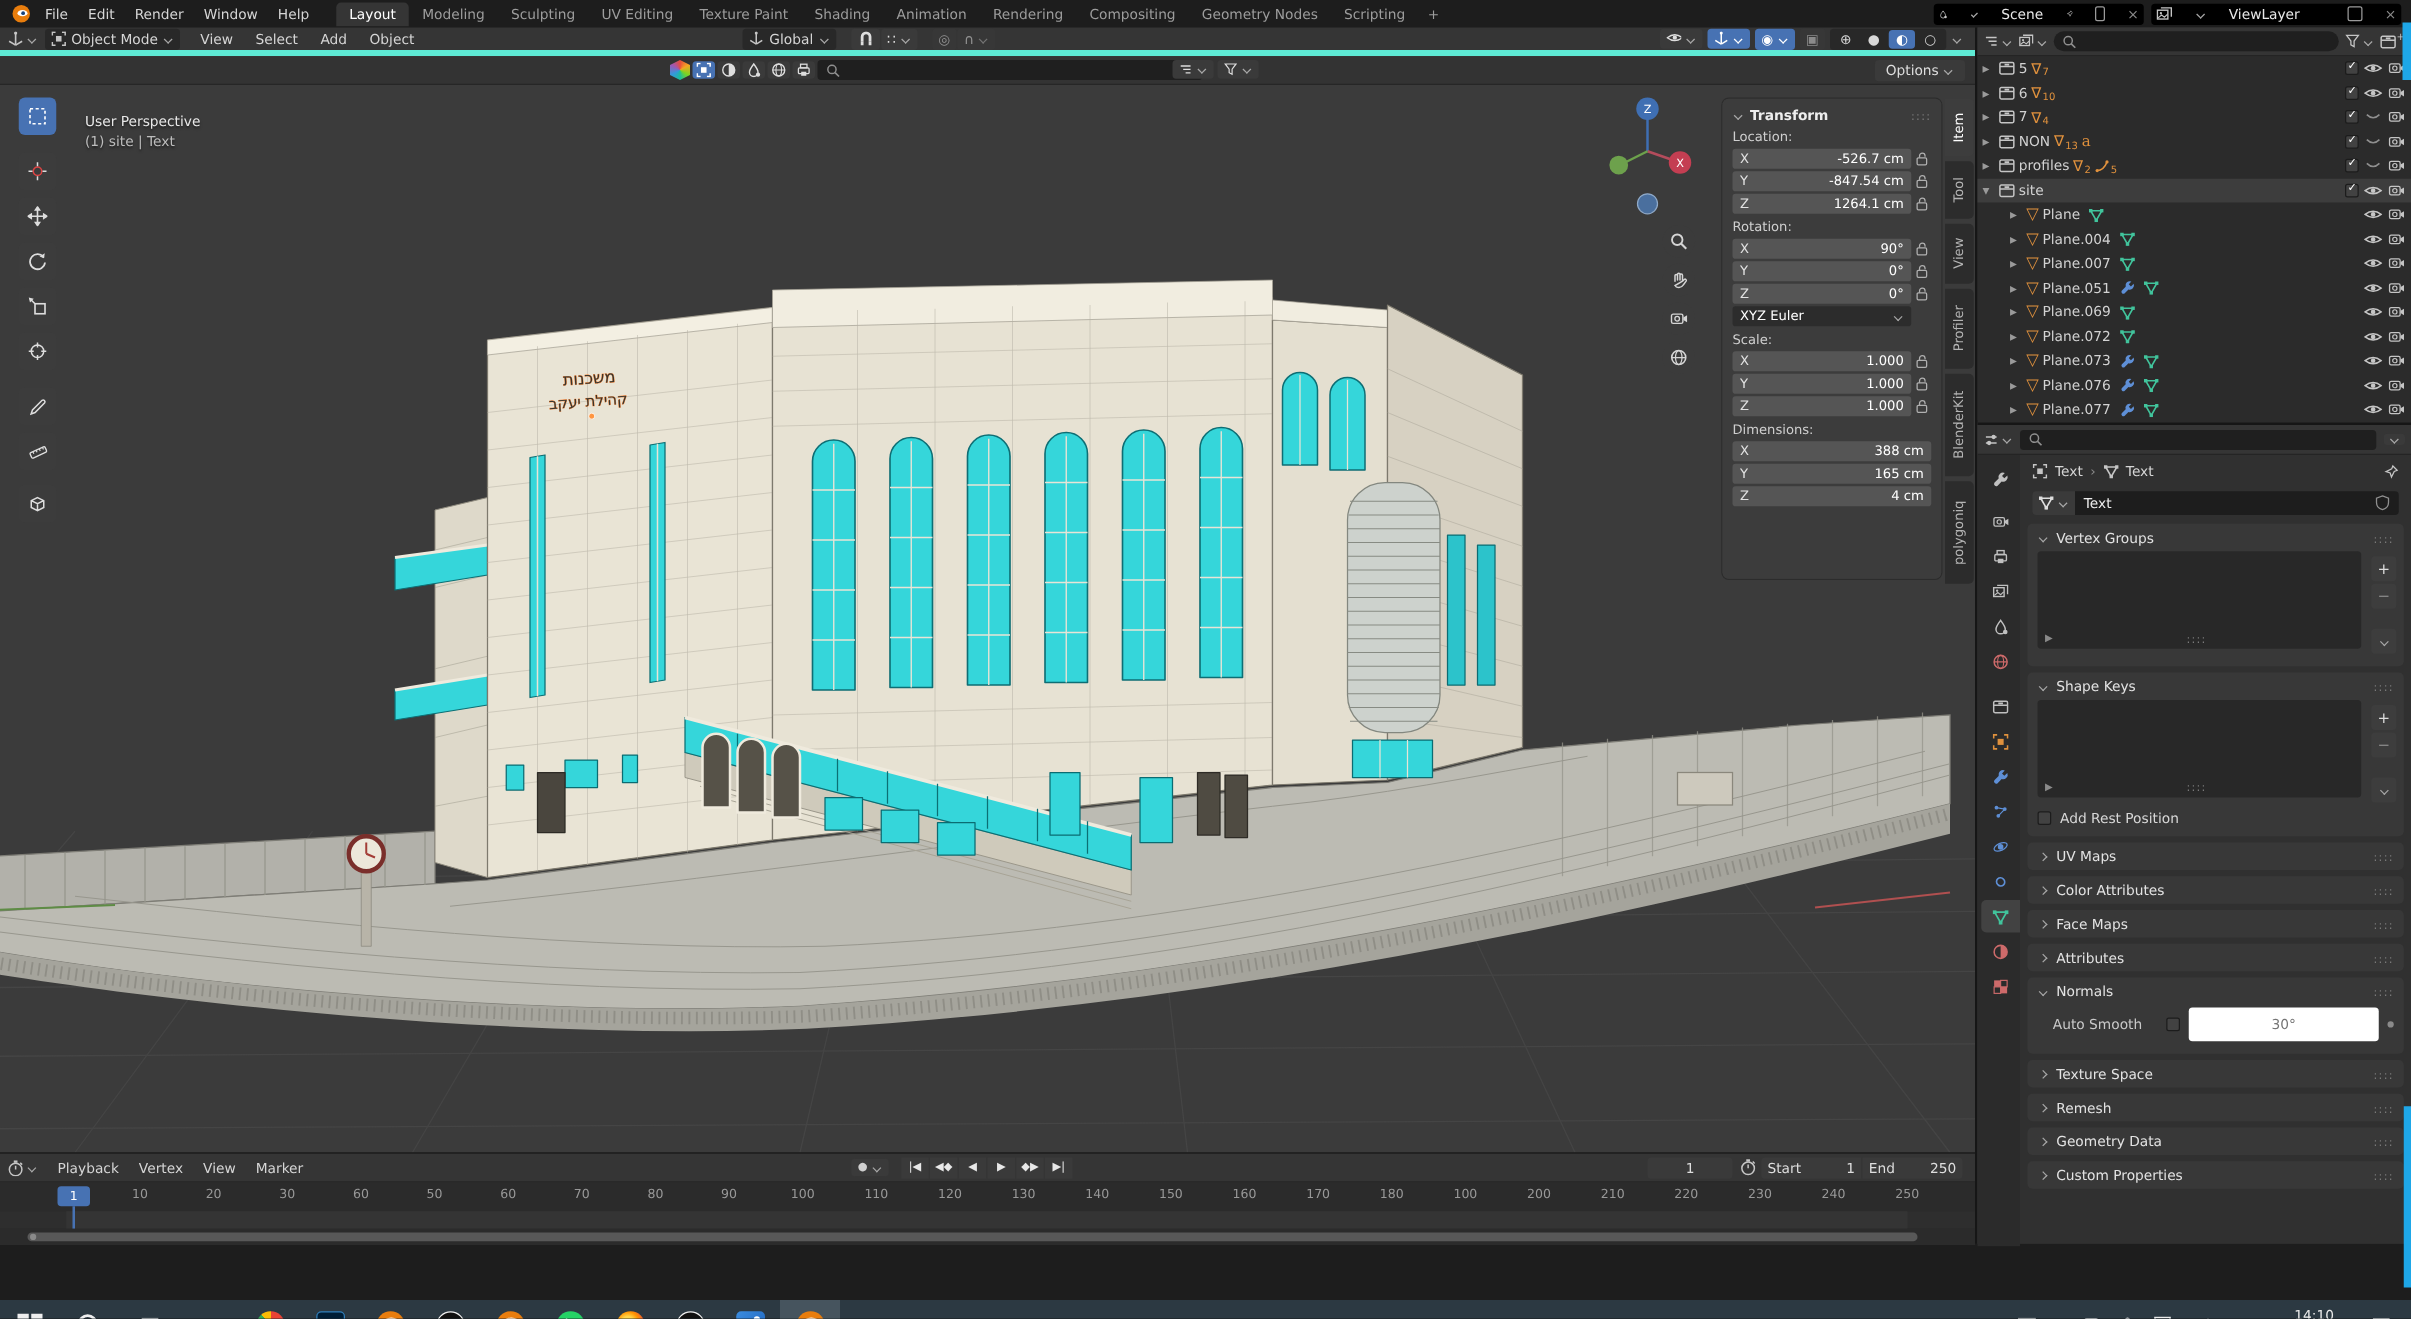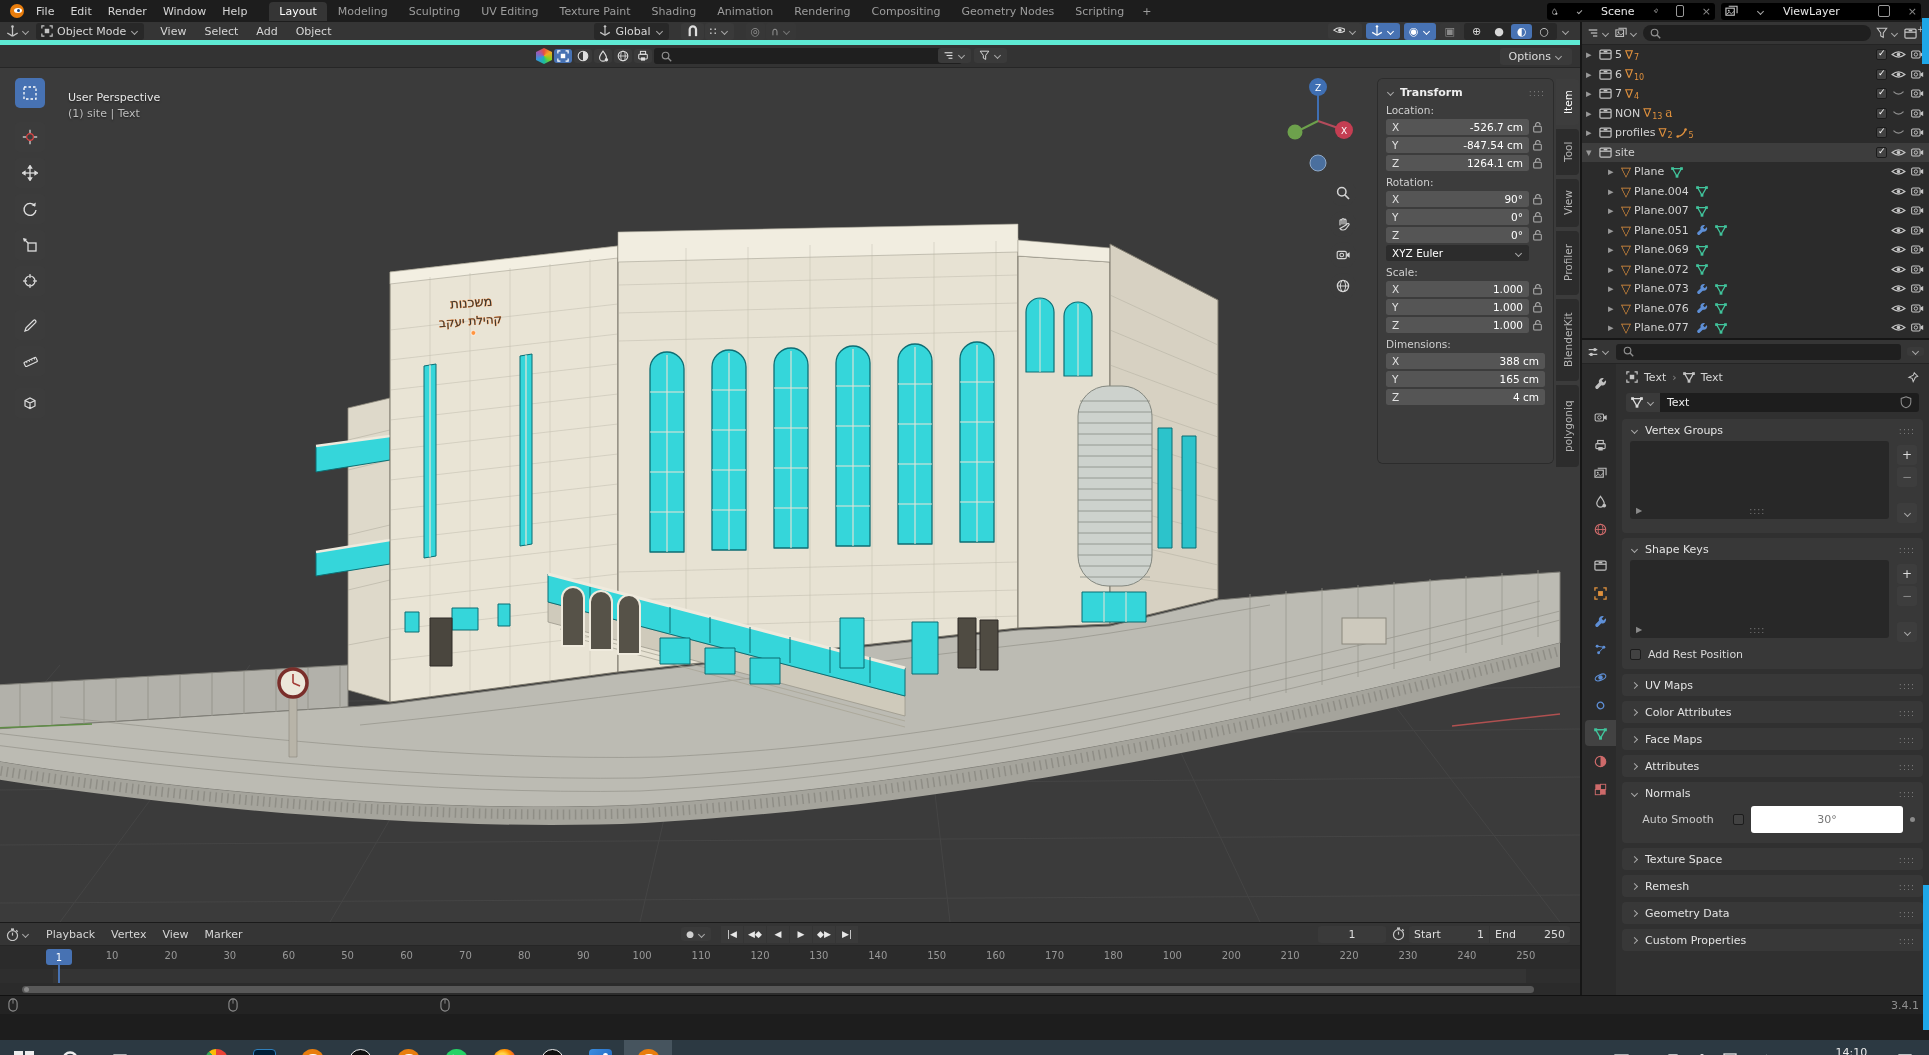--- a/index.html
+++ b/index.html
@@ -1698,38 +1698,20 @@
                 <span>Custom Properties</span>
                 <span style="flex:1"></span>
                 <span class="dots"></span>
               </div>
             </div>
           </div>
       </div>
     </div>
   </div>
 
-  <div id="status">
-    <span class="abs ic" style="left:8px;top:2px;color:#8f8f8f">
-        <svg width="10" height="14" viewBox="0 0 11 15">
-          <use href="#g-mouse"></use>
-        </svg>
-      </span>
-    <span class="abs ic" style="left:228px;top:2px;color:#8f8f8f">
-        <svg width="10" height="14" viewBox="0 0 11 15">
-          <use href="#g-mouse"></use>
-        </svg>
-      </span>
-    <span class="abs ic" style="left:440px;top:2px;color:#8f8f8f">
-        <svg width="10" height="14" viewBox="0 0 11 15">
-          <use href="#g-mouse"></use>
-        </svg>
-      </span>
-    <span class="abs" style="right:10px;top:3px">3.4.1</span>
-  </div>
 
   <div id="taskbar">
     <div class="tcell">
         <span style="display:grid;grid-template-columns:9px 9px;gap:2px">
           <span style="width:9px;height:9px;background:#eee"></span>
           <span style="width:9px;height:9px;background:#eee"></span>
           <span style="width:9px;height:9px;background:#eee"></span>
           <span style="width:9px;height:9px;background:#eee"></span>
         </span>
       </div>

